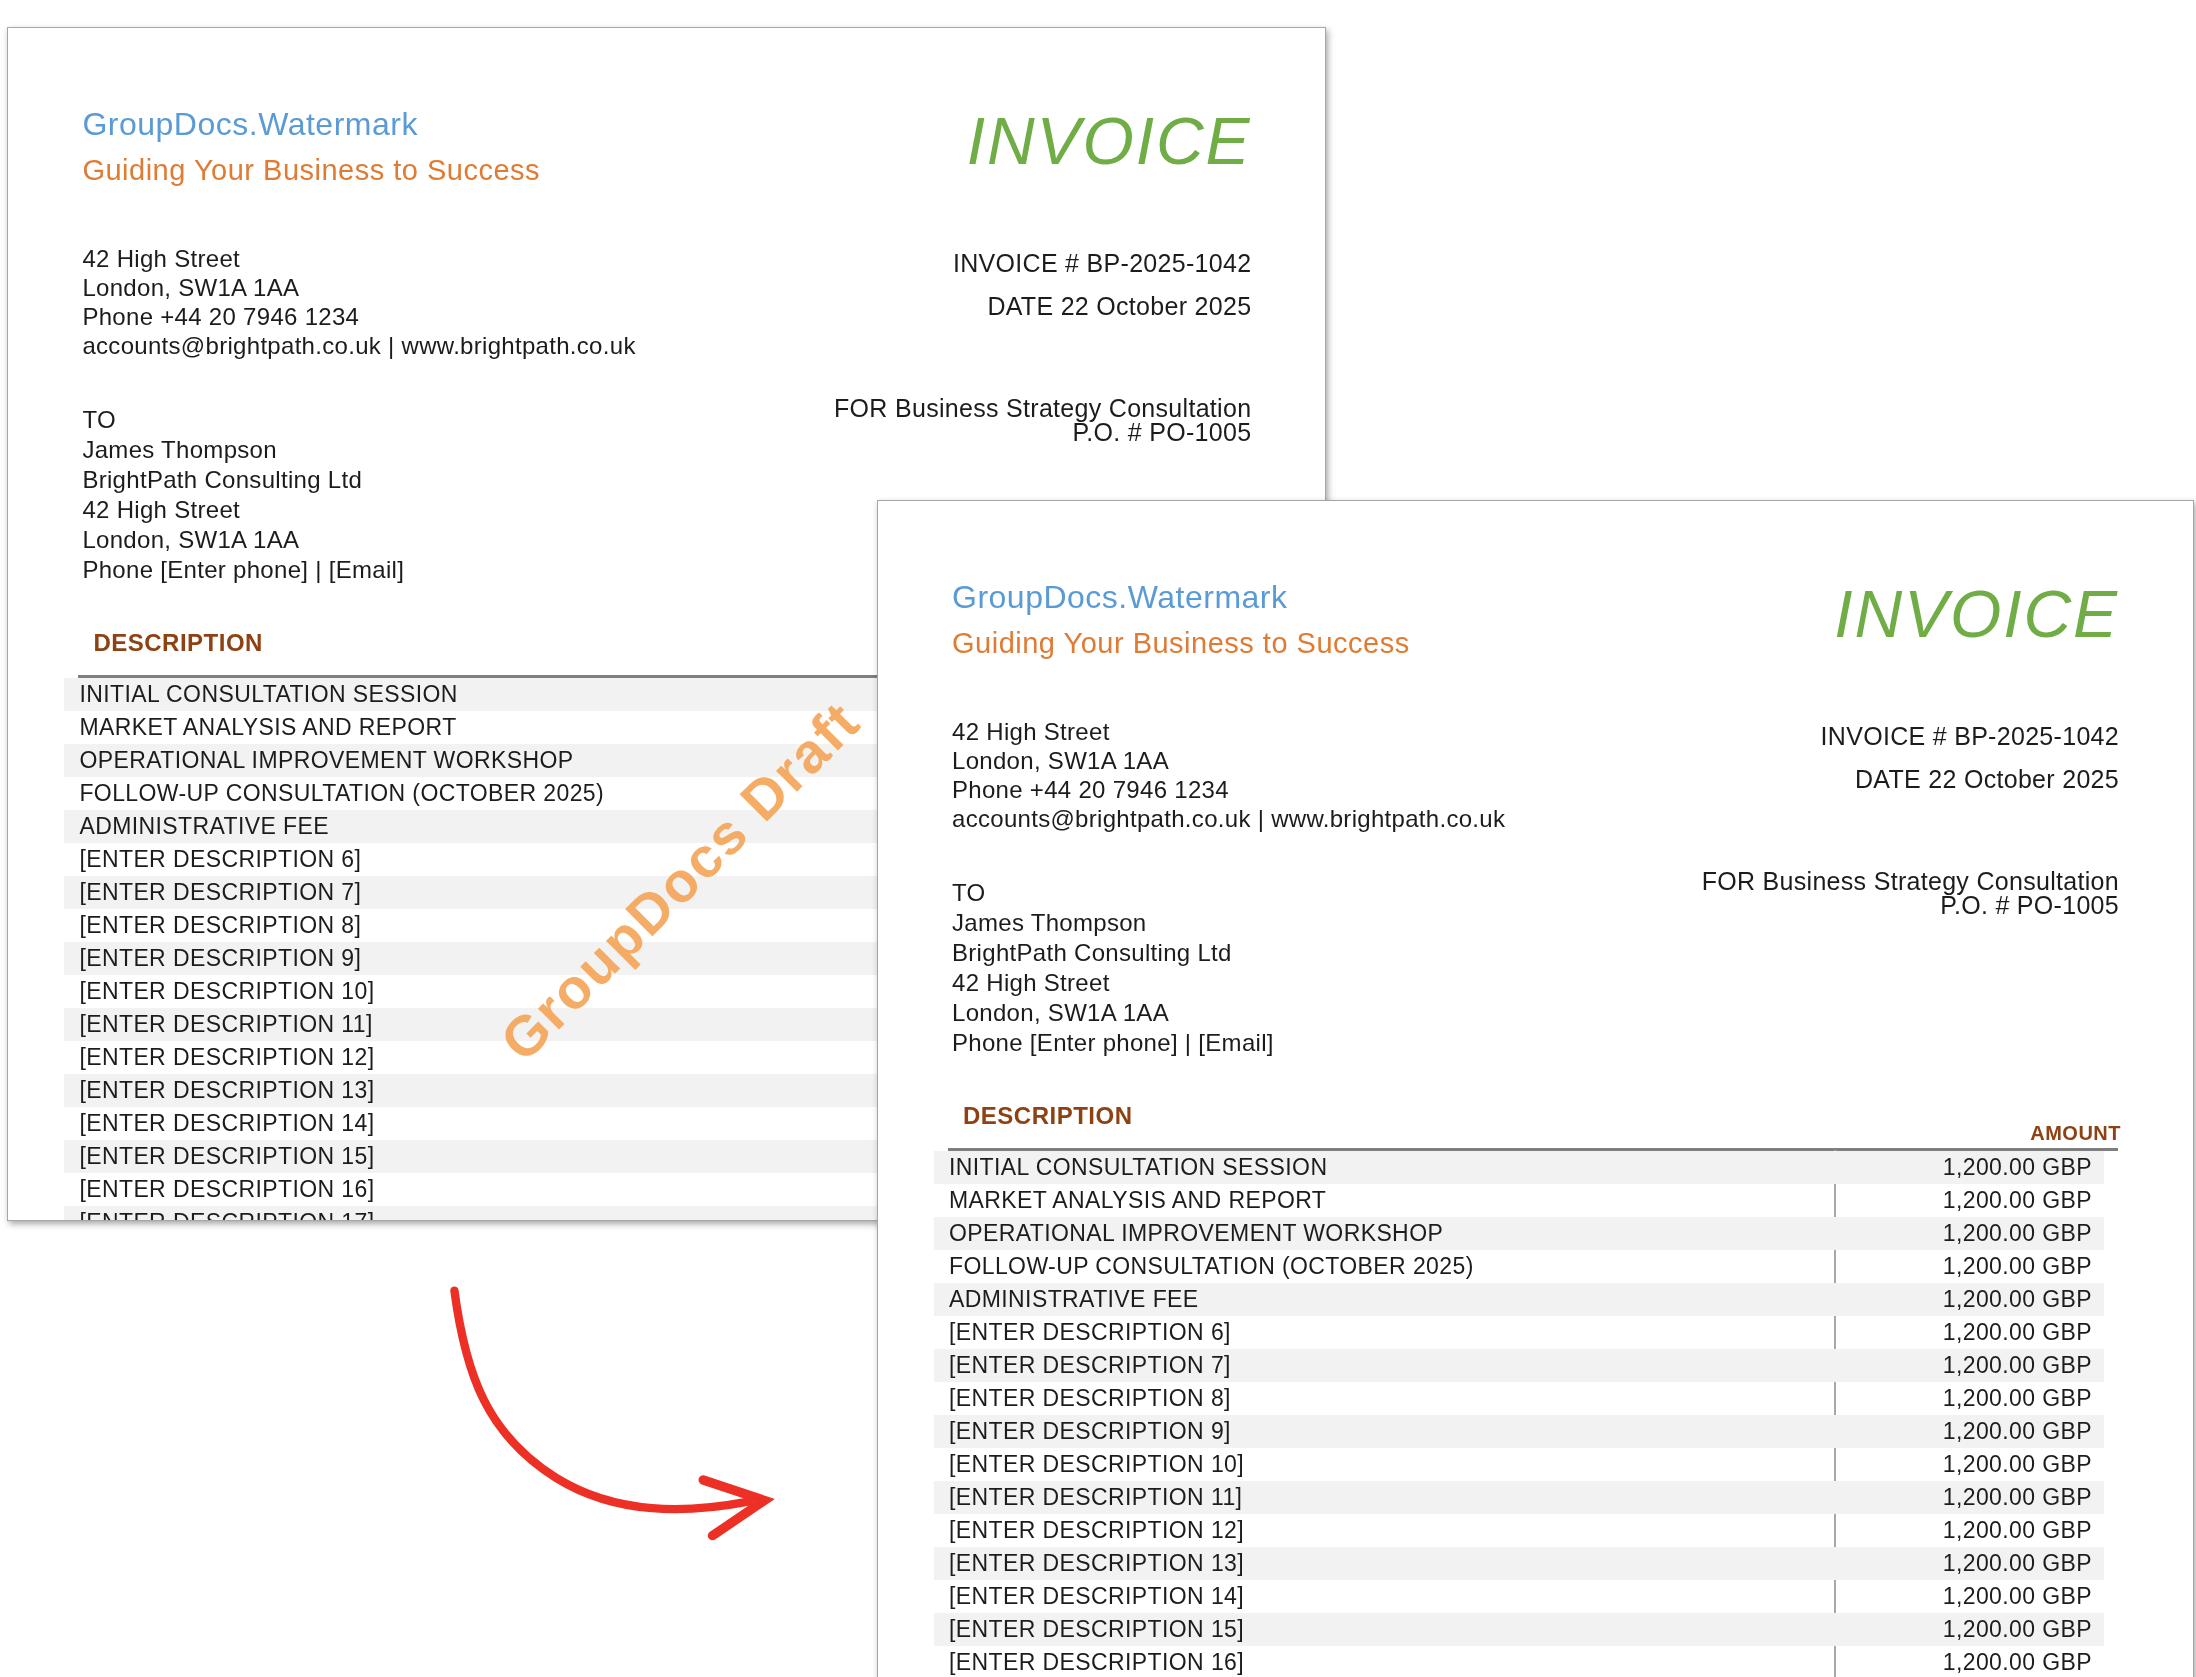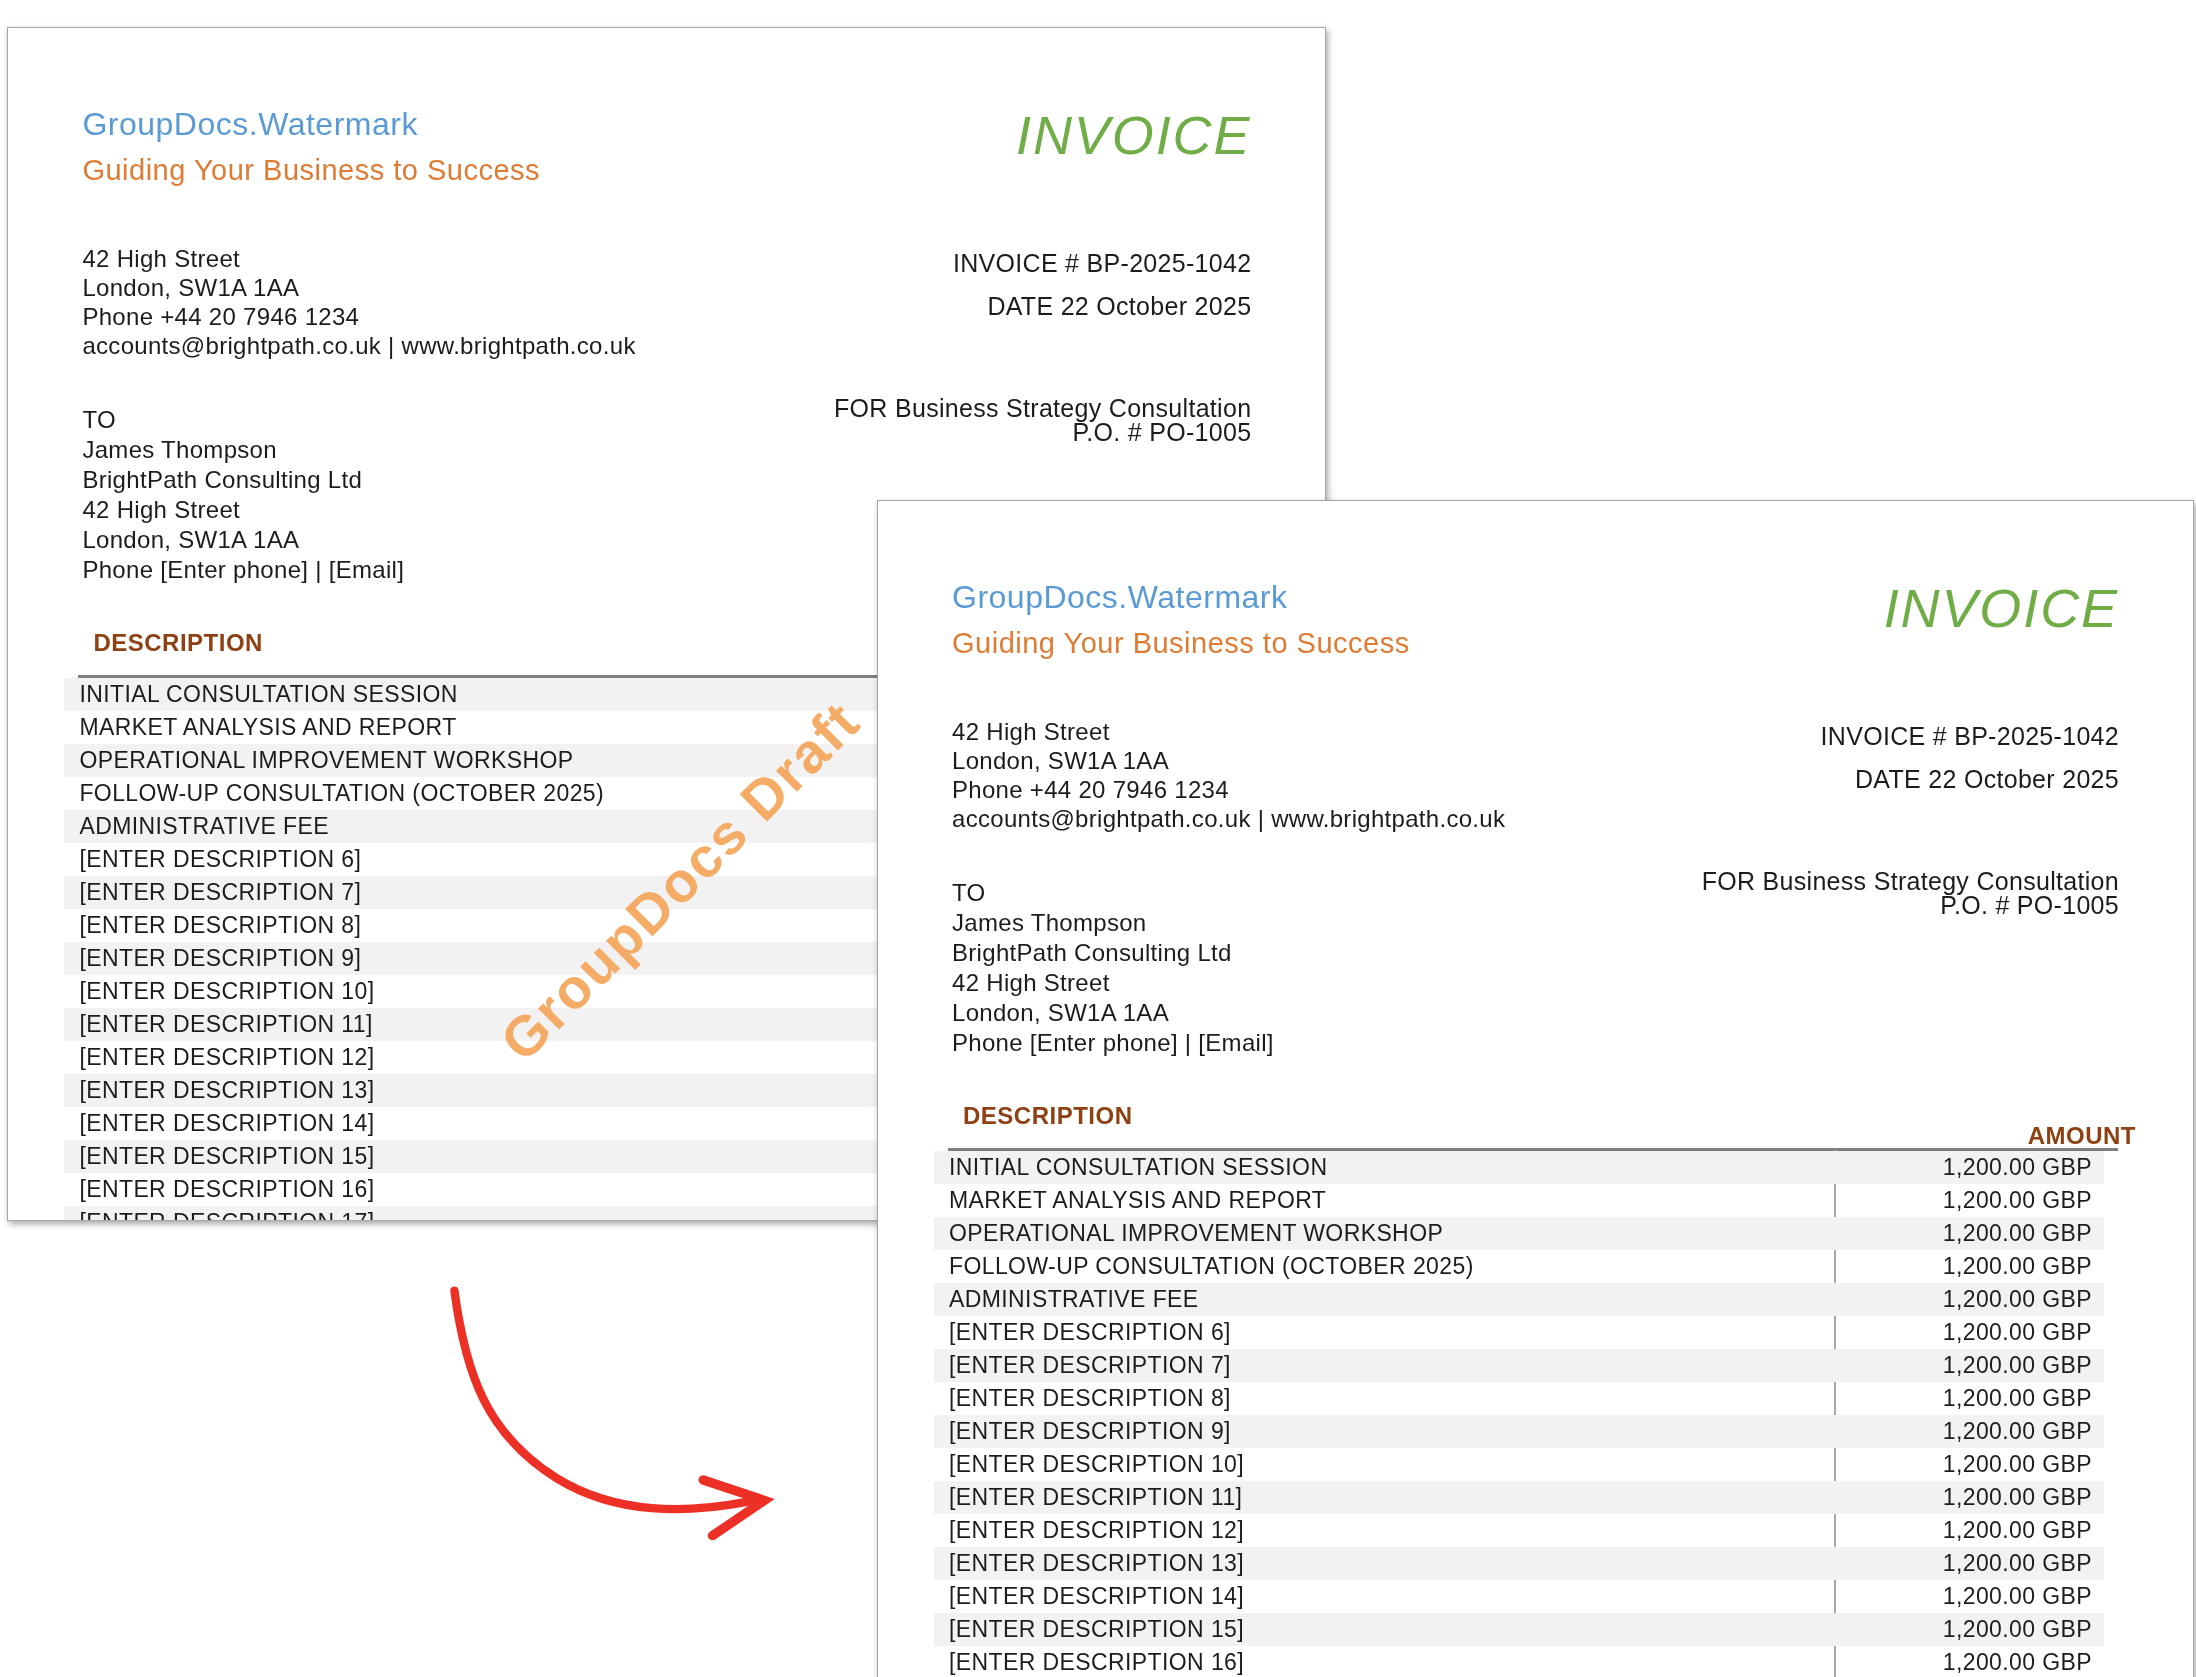--- a/index.html
+++ b/index.html
@@ -5,27 +5,27 @@
   html,body{margin:0;padding:0;background:#ffffff;}
   #stage{position:relative;width:2196px;height:1677px;overflow:hidden;background:#ffffff;
          font-family:"Liberation Sans", sans-serif;color:#1c1c1c;margin-top:20px;}
   .doc{position:absolute;background:#ffffff;border:0.9px solid #a6a6a6;
        box-shadow:1.9px 2.8px 6.5px rgba(0,0,0,0.35);overflow:hidden;}
   #doc1{left:7.4px;top:7.4px;width:1317px;height:1192px;}
   #doc2{left:877px;top:480px;width:1315px;height:1234px;}
   .brand-name{position:absolute;left:74px;top:78px;font-size:32px;letter-spacing:0.5px;}
   .brand-tagline{position:absolute;left:74px;top:126px;font-size:29px;letter-spacing:0.5px;text-align:center;}
   .company-address{position:absolute;left:74px;top:216px;font-size:24px;line-height:29px;letter-spacing:0.3px;}
-  .invoice-title{position:absolute;right:74px;top:80px;font-size:54px;font-style:italic;
+  .invoice-title{position:absolute;right:74px;top:80px;font-size:66px;font-style:italic;
                  letter-spacing:1.9px;line-height:1;}
   .meta-line{position:absolute;right:74px;font-size:25px;letter-spacing:0.3px;white-space:nowrap;}
   .meta-invno{top:221px;} .meta-date{top:264px;text-align:center;} .meta-for{top:366px;} .meta-po{top:390px;}
   .to-block{position:absolute;left:74px;top:377px;font-size:24px;line-height:30px;letter-spacing:0.3px;}
   .th-desc{position:absolute;left:85px;top:601px;font-size:24px;font-weight:bold;letter-spacing:0.5px;}
-  .th-amount{position:absolute;right:57px;top:621px;font-size:24px;font-weight:bold;letter-spacing:0.5px;}
+  .th-amount{position:absolute;right:72px;top:621px;font-size:20px;font-weight:bold;letter-spacing:0.5px;}
   .t-underline{position:absolute;left:70px;top:647px;width:1170px;height:2.8px;background:#7f7f7f;}
   .t-divider{position:absolute;left:956px;top:649px;width:1.9px;bottom:0;background:#a8a8a8;}
   .t-rows{position:absolute;left:56px;top:650px;width:1170px;}
   .t-row{display:flex;height:33px;align-items:center;font-size:23px;letter-spacing:0.4px;}
   .t-row:nth-child(odd){background:#F2F2F2;}
   .t-desc{width:871px;padding-left:15px;white-space:nowrap;overflow:hidden;}
   .t-amount{width:272px;padding-right:12px;text-align:right;white-space:nowrap;}
   .watermark{position:absolute;left:672px;top:853px;transform:translate(-50%,-50%) rotate(-45deg);
              font-size:56px;font-weight:bold;letter-spacing:1.9px;white-space:nowrap;opacity:0.95;}
   #arrow-svg{position:absolute;left:408px;top:1252px;}

